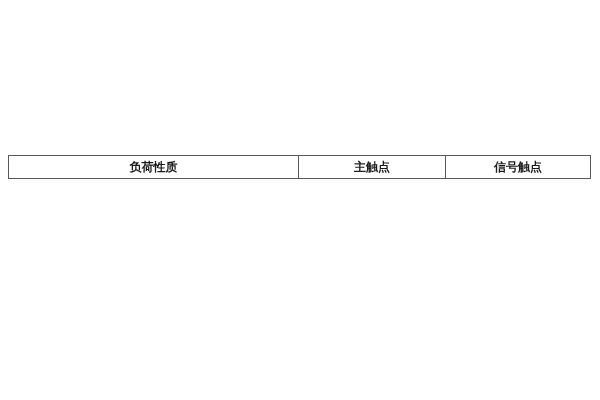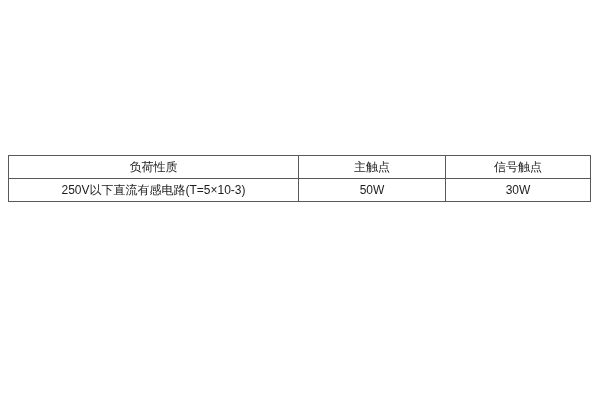--- a/index.html
+++ b/index.html
@@ -24,21 +24,21 @@
     color: #1c1c1c;
     font-size: 12px;
   }
   .spec-table th,
   .spec-table td {
     border: 1px solid #595959;
     height: 22px;
     padding: 0 6px;
     text-align: center;
     vertical-align: middle;
-    font-weight: 400;
+    font-weight: 700;
     line-height: 1;
     white-space: nowrap;
     overflow: hidden;
     background: #ffffff;
   }
   col.c1 { width: 290px; }
   col.c2 { width: 147px; }
   col.c3 { width: 145px; }
 </style>
 </head>
@@ -52,20 +52,15 @@
       <col class="c3">
     </colgroup>
     <thead>
       <tr>
         <th>负荷性质</th>
         <th>主触点</th>
         <th>信号触点</th>
       </tr>
     </thead>
     <tbody>
-      <tr>
-        <td>250V以下直流有感电路(T=5×10-3)</td>
-        <td>50W</td>
-        <td>30W</td>
-      </tr>
     </tbody>
   </table>
 </div>
 
 </body></html>

